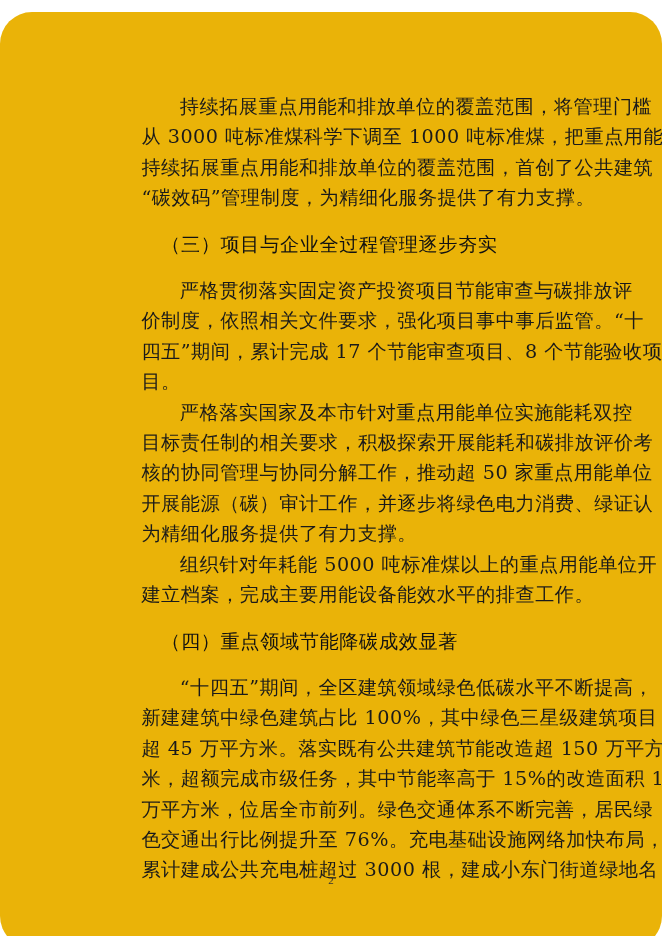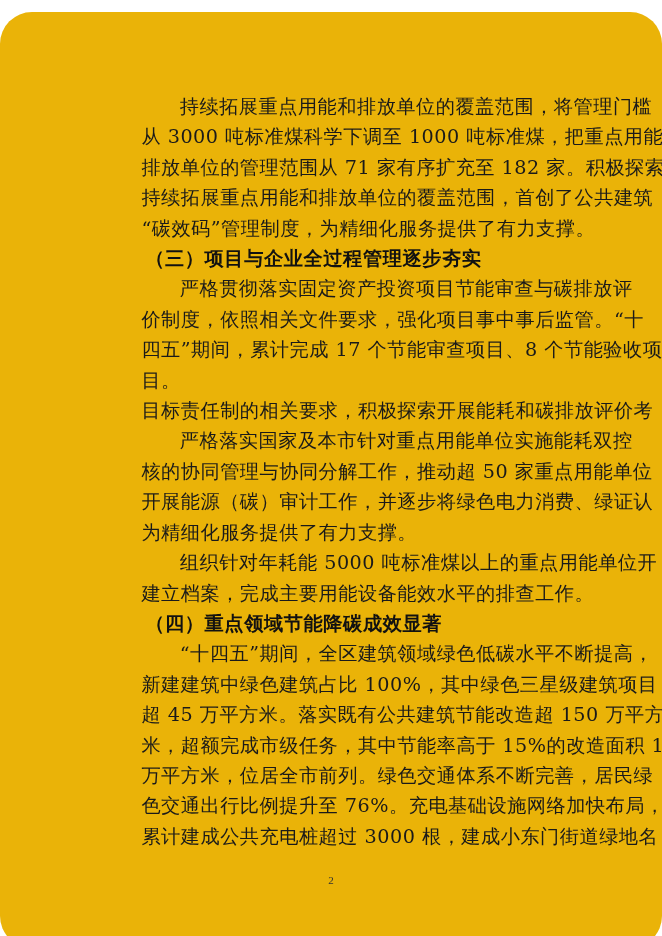--- a/index.html
+++ b/index.html
@@ -15,23 +15,23 @@
     color: #1a1a1a;
   }
   .para {
     margin: 0;
     text-align: justify;
     text-align-last: left;
     text-indent: 2em;
     letter-spacing: 0.5px;
   }
   .heading {
-    margin: 0;
+    margin: 16px;
     text-indent: 1.1em;
-    font-weight: bold;
+    font-weight: normal;
     letter-spacing: 0.6px;
     color: #111;
   }
   .line { display: block; white-space: nowrap; text-align: justify; text-align-last: justify; }
   .line.last { text-align-last: left; }
   .line.indent { padding-left: 2em; }
   .line.hindent { padding-left: 1.1em; }
   .page-number {
     position: absolute; left: 0; width: 662px; top: 862px;
     text-align: center;
@@ -41,39 +41,38 @@
 </style>
 </head>
 <body>
 
 <div class="page">
   <div class="content">
 
     <div class="para">
       <span class="line indent">持续拓展重点用能和排放单位的覆盖范围，将管理门槛</span>
       <span class="line">从 3000 吨标准煤科学下调至 1000 吨标准煤，把重点用能和</span>
-      <span class="line">排放单位的管理范围从 71 家有序扩充至 182 家。积极探索</span>
       <span class="line">持续拓展重点用能和排放单位的覆盖范围，首创了公共建筑</span>
       <span class="line last">“碳效码”管理制度，为精细化服务提供了有力支撑。</span>
     </div>
 
     <div class="heading">
       <span class="line last hindent">（三）项目与企业全过程管理逐步夯实</span>
     </div>
 
     <div class="para">
       <span class="line indent">严格贯彻落实固定资产投资项目节能审查与碳排放评</span>
       <span class="line">价制度，依照相关文件要求，强化项目事中事后监管。“十</span>
       <span class="line">四五”期间，累计完成 17 个节能审查项目、8 个节能验收项</span>
       <span class="line last">目。</span>
     </div>
 
     <div class="para">
+      <span class="line indent">严格落实国家及本市针对重点用能单位实施能耗双控</span>
       <span class="line">目标责任制的相关要求，积极探索开展能耗和碳排放评价考</span>
-      <span class="line indent">严格落实国家及本市针对重点用能单位实施能耗双控</span>
       <span class="line">核的协同管理与协同分解工作，推动超 50 家重点用能单位</span>
       <span class="line">开展能源（碳）审计工作，并逐步将绿色电力消费、绿证认</span>
       <span class="line last">为精细化服务提供了有力支撑。</span>
     </div>
 
     <div class="para">
       <span class="line indent">组织针对年耗能 5000 吨标准煤以上的重点用能单位开</span>
       <span class="line last">建立档案，完成主要用能设备能效水平的排查工作。</span>
     </div>
 

